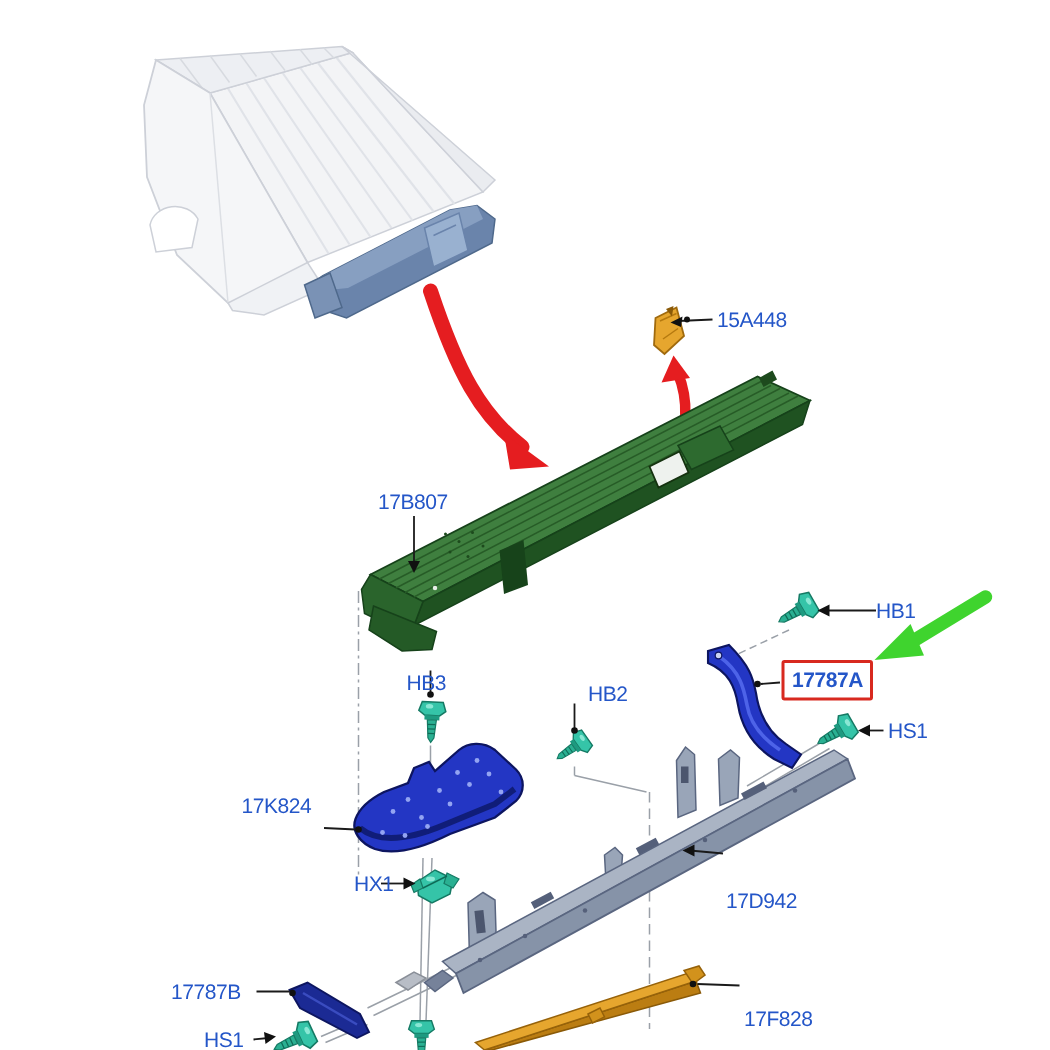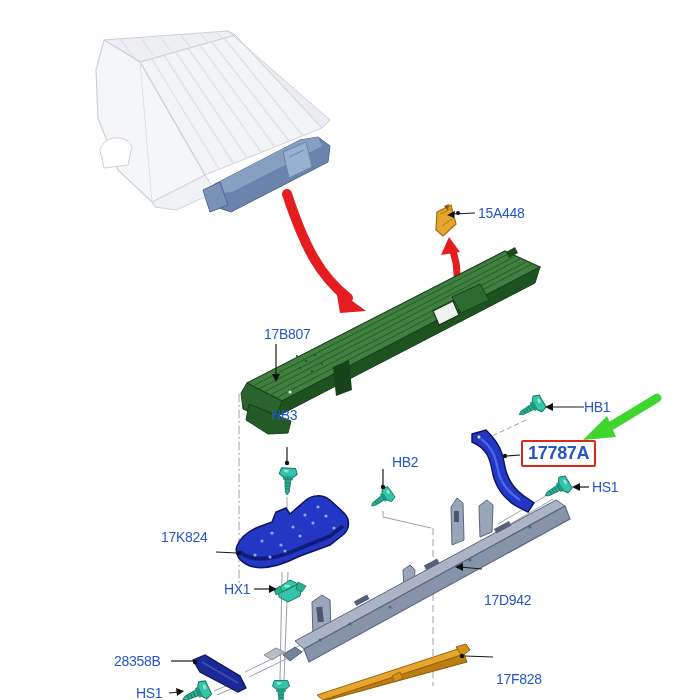--- a/index.html
+++ b/index.html
@@ -3,21 +3,21 @@
 <meta charset="utf-8">
 <style>
   html,body{margin:0;padding:0;background:#fff;}
   #stage{position:relative;width:700px;height:700px;background:#fff;overflow:hidden;
          font-family:"Liberation Sans",sans-serif;}
   #stage svg{position:absolute;left:0;top:0;}
   .callout{position:absolute;font-weight:normal;font-size:14px;line-height:14px;
            color:var(--label,#2456c8);letter-spacing:-0.3px;white-space:nowrap;cursor:pointer;}
   .highlight-box{position:absolute;border:2.5px solid var(--highlight-box,#d8291f);
            border-radius:2px;padding:3px 5px 2px 5px;background:#fff;cursor:pointer;}
-  .highlight-box .callout-inner{font-weight:bold;font-size:18px;line-height:14px;
+  .highlight-box .callout-inner{font-weight:bold;font-size:14px;line-height:14px;
            color:var(--label,#2456c8);letter-spacing:-0.3px;font-family:"Liberation Sans",sans-serif;}
 </style>
 </head>
 <body>
 
 <div id="stage">
 
 <svg width="700" height="700" viewBox="0 0 700 700">
 
   <g opacity="0.9">
@@ -238,28 +238,28 @@
         <polygon points="184,691 176,688 177,696" stroke="none"></polygon>
   </g>
 
   <g>
     <line x1="657" y1="398" x2="606" y2="429" style="stroke:var(--highlight-arrow,#3fd42e)" stroke-width="9" stroke-linecap="round"></line>
     <polygon points="583,440 607,416 616,437" style="fill:var(--highlight-arrow,#3fd42e)"></polygon>
   </g>
 </svg>
 
 <div class="callout" style="left:478px;top:206px;">15A448</div>
-<div class="callout" style="left:264px;top:327px;">17B807</div>
-<div class="callout" style="left:271px;top:408px;">HB3</div>
+<div class="callout" style="left:252px;top:327px;">17B807</div>
+<div class="callout" style="left:271px;top:448px;">HB3</div>
 <div class="callout" style="left:371px;top:455px;padding-left:21px;">HB2</div>
 <div class="callout" style="left:584px;top:400px;">HB1</div>
 <div class="highlight-box" style="left:521px;top:440px;">
   <span class="callout-inner">17787A</span>
 </div>
 <div class="callout" style="left:592px;top:480px;">HS1</div>
 <div class="callout" style="left:161px;top:530px;">17K824</div>
-<div class="callout" style="left:224px;top:582px;">HX1</div>
+<div class="callout" style="left:236px;top:582px;">HX1</div>
 <div class="callout" style="left:484px;top:593px;">17D942</div>
-<div class="callout" style="left:114px;top:654px;">28358B</div>
+<div class="callout" style="left:114px;top:654px;">17787B</div>
 <div class="callout" style="left:496px;top:672px;">17F828</div>
 <div class="callout" style="left:136px;top:686px;">HS1</div>
 
 </div>
 
 </body></html>

